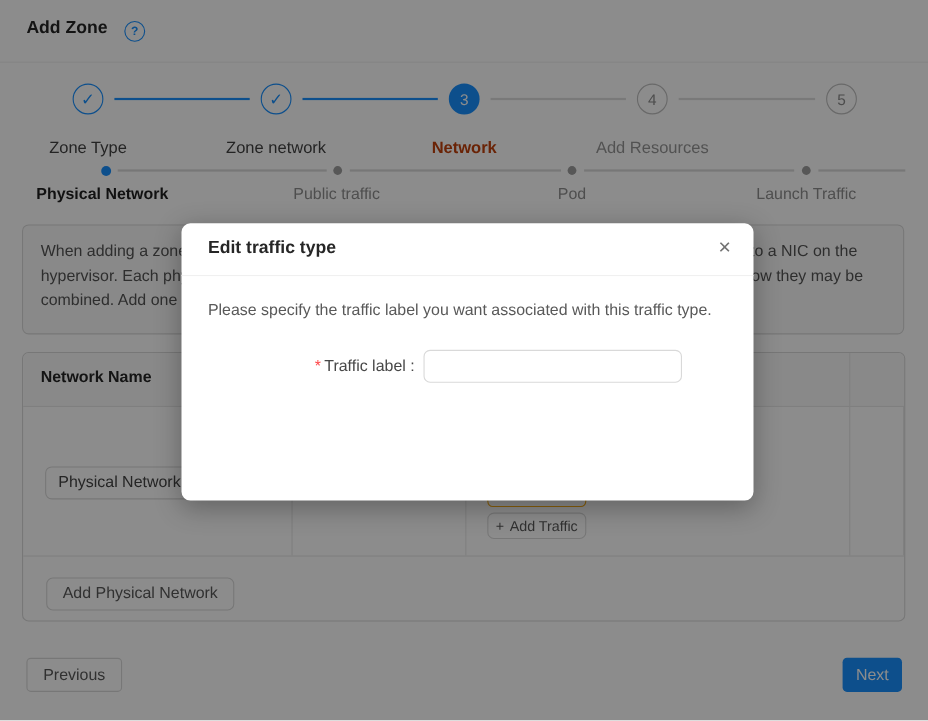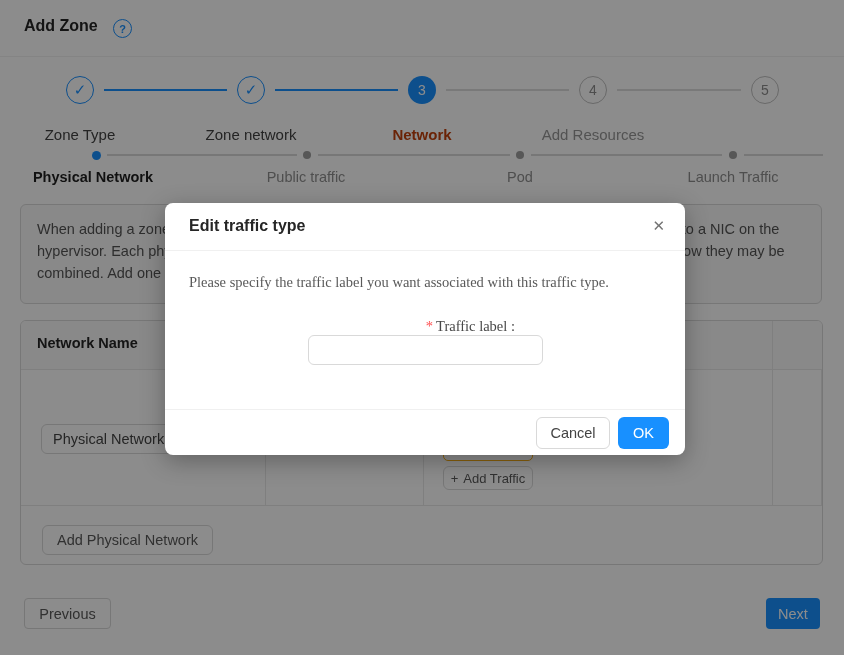--- a/index.html
+++ b/index.html
@@ -67,23 +67,23 @@
   .next-btn{position:absolute;left:766px;top:598px;width:54px;height:31px;background:#1890ff;border:none;border-radius:4px;
             color:#fff;font-size:14.5px;cursor:pointer;font-family:inherit;}
 
   
   .overlay{position:absolute;inset:0;background:rgba(0,0,0,0.45);z-index:50;}
   .modal{position:absolute;left:165px;top:203px;width:520px;height:252px;background:#fff;border-radius:8px;z-index:60;
          box-shadow:0 6px 24px rgba(0,0,0,0.3);}
   .modal-header{position:relative;height:47px;border-bottom:1px solid #f0f0f0;}
   .modal-title{position:absolute;left:24px;top:14px;font-size:16px;font-weight:700;color:#262626;}
   .modal-close{position:absolute;right:20px;top:15px;font-size:15px;color:#737373;cursor:pointer;line-height:1;}
-  .modal-body{padding:20px 24px 0 24px;font-family:Liberation Serif, serif;}
+  .modal-body{padding:20px 24px 0 24px;}
   .modal-desc{font-size:14.5px;line-height:22px;color:#595959;width:462px;}
-  .modal-form{display:flex;align-items:center;margin-top:25px;flex-direction:column;}
+  .modal-form{display:flex;align-items:center;margin-top:25px;}
   .form-label{width:188px;text-align:right;font-size:14.5px;color:#474747;padding-right:8px;white-space:nowrap;}
   .req{color:#ff4d4f;margin-right:3px;}
   .traffic-input{width:235px;height:30px;border:1px solid #d9d9d9;border-radius:6px;box-sizing:border-box;
                  padding:0 11px;font-family:inherit;font-size:14px;}
   .modal-footer{position:absolute;left:0;right:0;bottom:0;height:46px;border-top:1px solid #f0f0f0;display:flex;
                 align-items:center;justify-content:flex-end;gap:8px;padding:0 16px;box-sizing:border-box;}
   .cancel-btn{width:74px;height:32px;background:#fff;border:1px solid #d9d9d9;border-radius:6px;color:#434343;
               font-size:14.5px;cursor:pointer;font-family:inherit;}
   .ok-btn{width:51px;height:32px;background:#1890ff;border:none;border-radius:6px;color:#fff;font-size:14.5px;
           cursor:pointer;font-family:inherit;}
@@ -178,19 +178,15 @@
     </div>
     <div class="modal-body">
       <div class="modal-desc">Please specify the traffic label you want associated with this traffic type.</div>
       <div class="modal-form">
         <div class="form-label">
           <span class="req">*</span><span>Traffic label</span><span> :</span>
         </div>
         <input class="traffic-input" type="text" value="" style="">
       </div>
     </div>
-    <div class="modal-footer">
-      <button class="cancel-btn">Cancel</button>
-      <button class="ok-btn">OK</button>
-    </div>
   </div>
 
 </div>
 
 </body></html>

